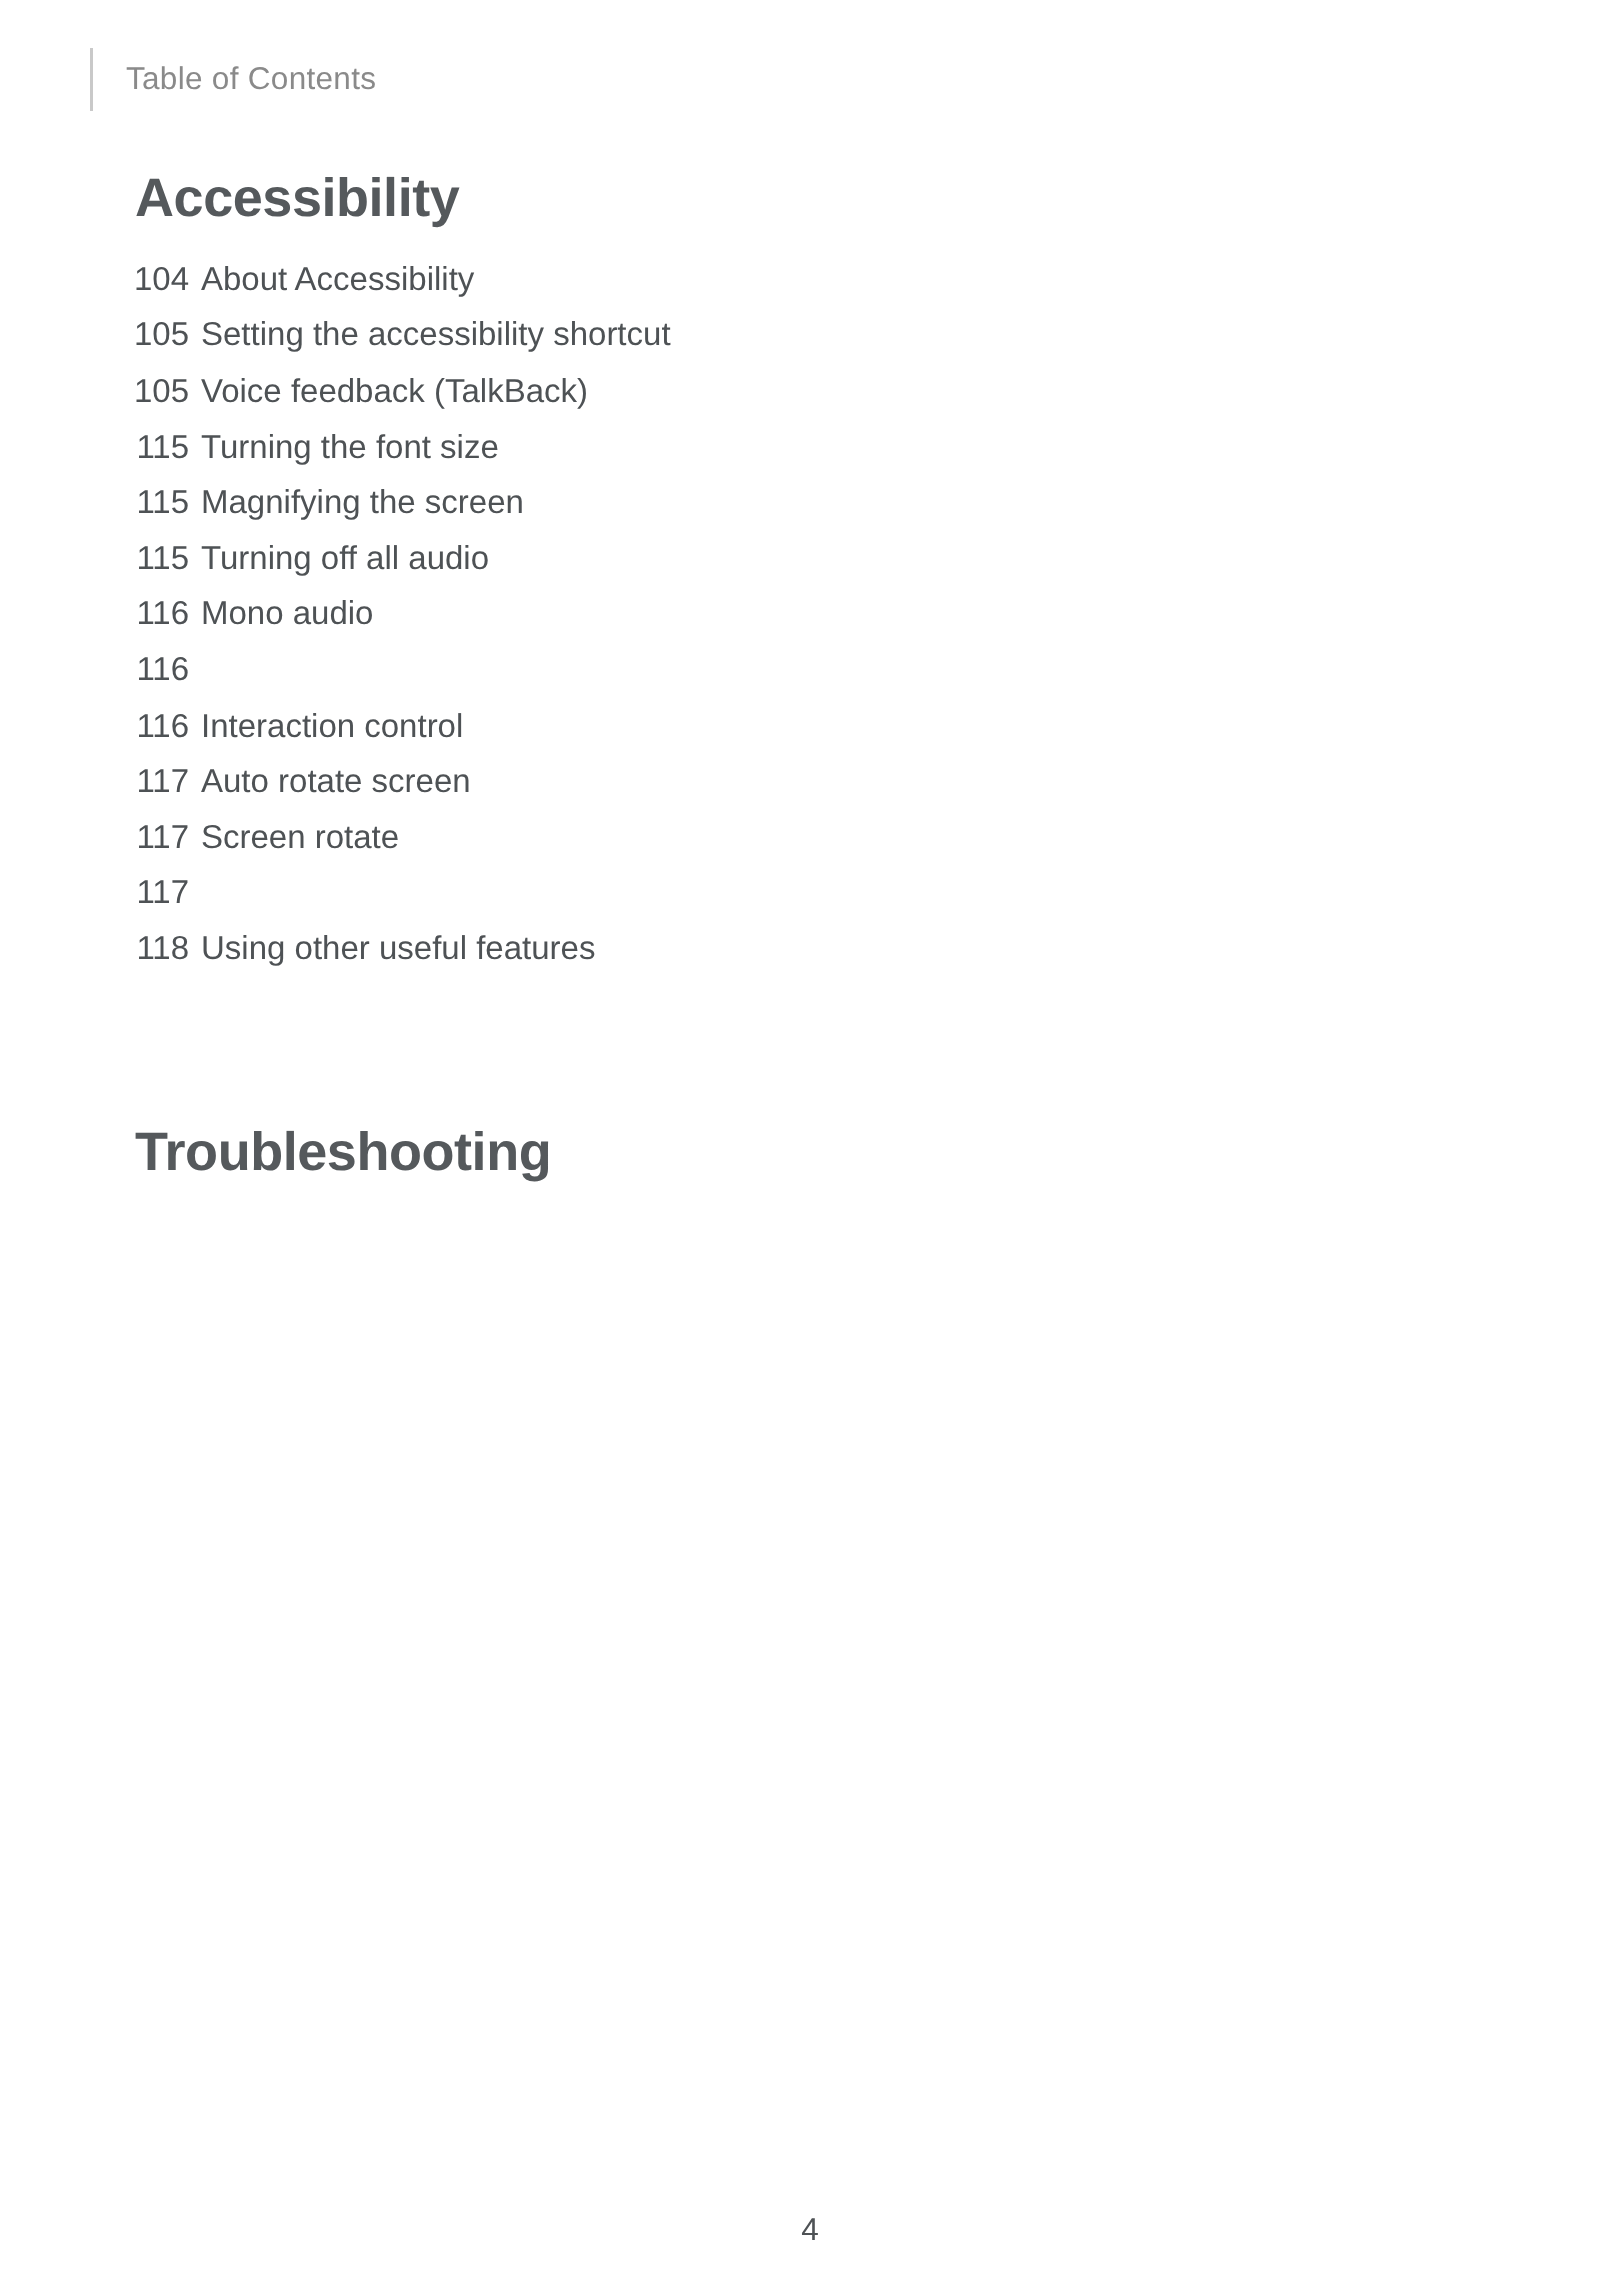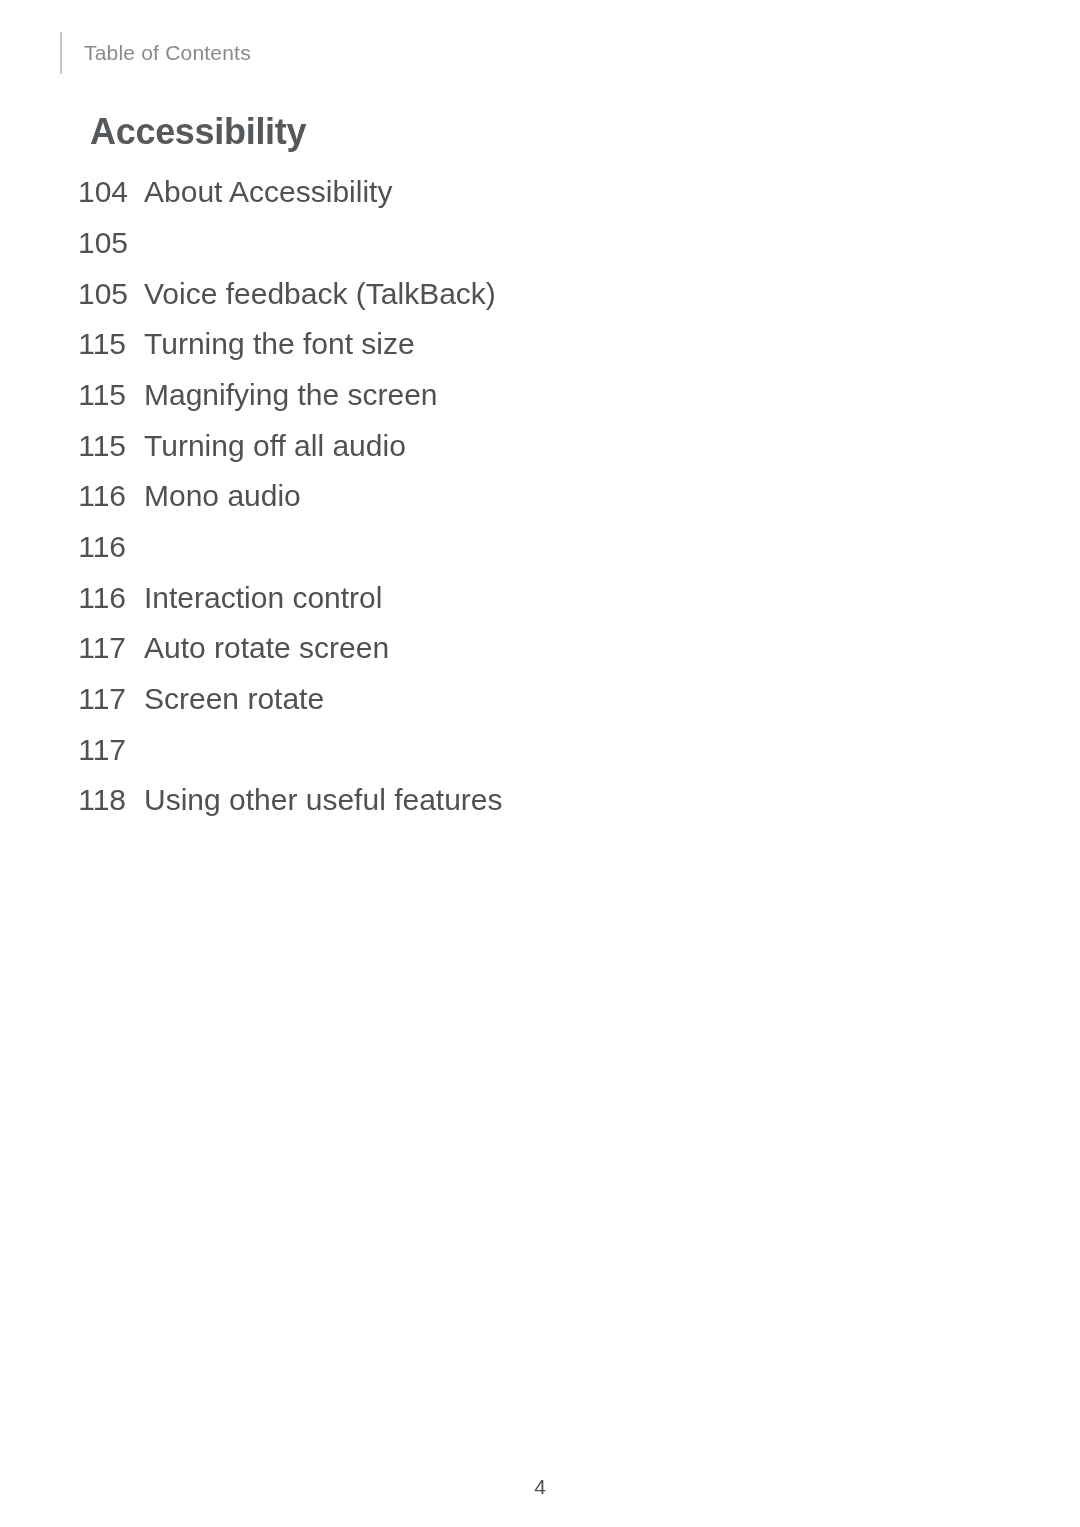--- a/index.html
+++ b/index.html
@@ -60,33 +60,33 @@
     line-height: 1.2;
   }
   .toc-list {
     list-style: none;
     margin: 0;
     padding: 0;
   }
   .toc-item {
     display: flex;
     align-items: baseline;
-    font-size: 30px;
+    font-size: 22px;
     color: #4e5255;
     line-height: 1.69;
     white-space: nowrap;
   }
   .toc-page {
     width: 48px;
     text-align: right;
     flex: 0 0 48px;
     color: #4e5255;
   }
   .toc-label {
-    margin-left: 18px;
+    margin-left: 8px;
     color: #4e5255;
   }
   .section-gap {
     height: 96px;
   }
   .page-number {
     position: absolute;
     bottom: 28px;
     left: 0;
     width: 1080px;
@@ -109,20 +109,21 @@
 
     <div class="section">
       <h1 class="section-title">Accessibility</h1>
       <ul class="toc-list">
         <li class="toc-item">
           <span class="toc-page">104</span>
           <span class="toc-label">About Accessibility</span>
         </li>
         <li class="toc-item">
           <span class="toc-page">105</span>
+          <span class="toc-label">Setting the accessibility shortcut</span>
         </li>
         <li class="toc-item">
           <span class="toc-page">105</span>
           <span class="toc-label">Voice feedback (TalkBack)</span>
         </li>
         <li class="toc-item">
           <span class="toc-page">115</span>
           <span class="toc-label">Turning the font size</span>
         </li>
         <li class="toc-item">
@@ -157,18 +158,21 @@
         </li>
         <li class="toc-item">
           <span class="toc-page">118</span>
           <span class="toc-label">Using other useful features</span>
         </li>
       </ul>
     </div>
 
     <div class="section-gap"></div>
 
+    <div class="section">
+      <h1 class="section-title">Troubleshooting</h1>
+    </div>
 
   </div>
 
   <div class="page-number">4</div>
 
 </div>
 
 </body></html>

